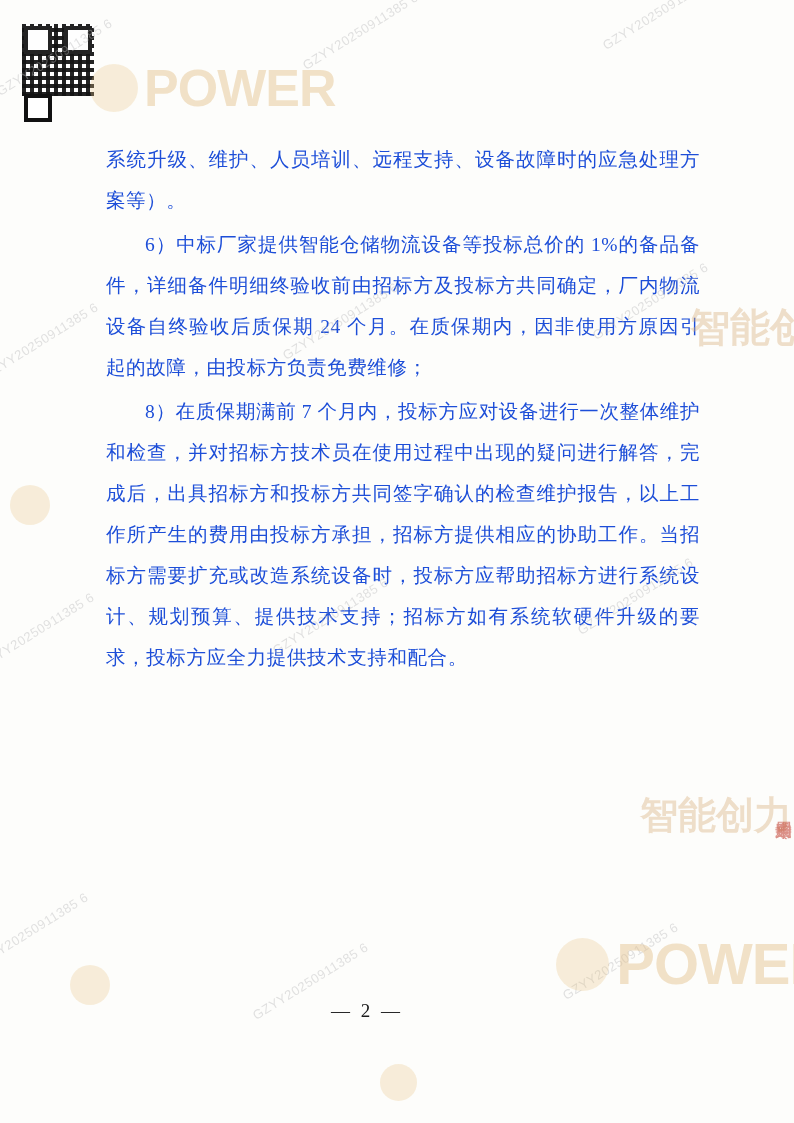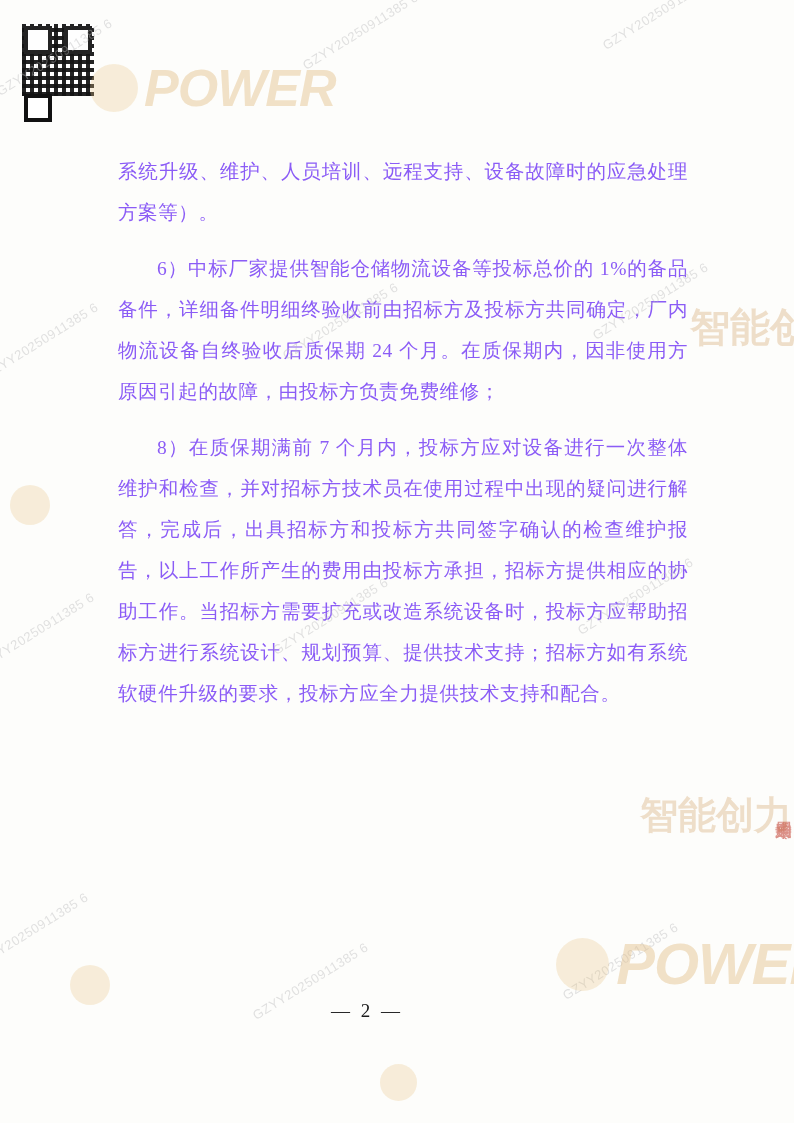--- a/index.html
+++ b/index.html
@@ -80,21 +80,20 @@
     white-space: nowrap;
   }
   .wm-logo {
     position: absolute;
     color: #e3c08a;
     opacity: .45;
     font-weight: bold;
     font-family: "Liberation Sans", sans-serif;
     white-space: nowrap;
     letter-spacing: -1px;
-    font-style: italic;
   }
   .wm-logo .dot {
     display: inline-block;
     width: .92em; height: .92em;
     border-radius: 50%;
     background: #e8c487;
     opacity: .65;
     vertical-align: -.12em;
     margin-right: .12em;
   }
@@ -128,25 +127,25 @@
   .content {
     position: absolute;
     left: 103px;
     top: 136px;
     width: 600px;
     z-index: 2;
   }
   .para {
     font-size: 19.5px;
     line-height: 41px;
-    color: #8b5cf6;
+    color: #1d4ed8;
     text-align: justify;
     text-justify: inter-ideograph;
     letter-spacing: .6px;
-    margin: 15px;
+    margin: 3px;
   }
   .para.indent {
     text-indent: 2em;
   }
 
   
   .page-number {
     position: absolute;
     left: 0; right: 0;
     top: 1000px;

